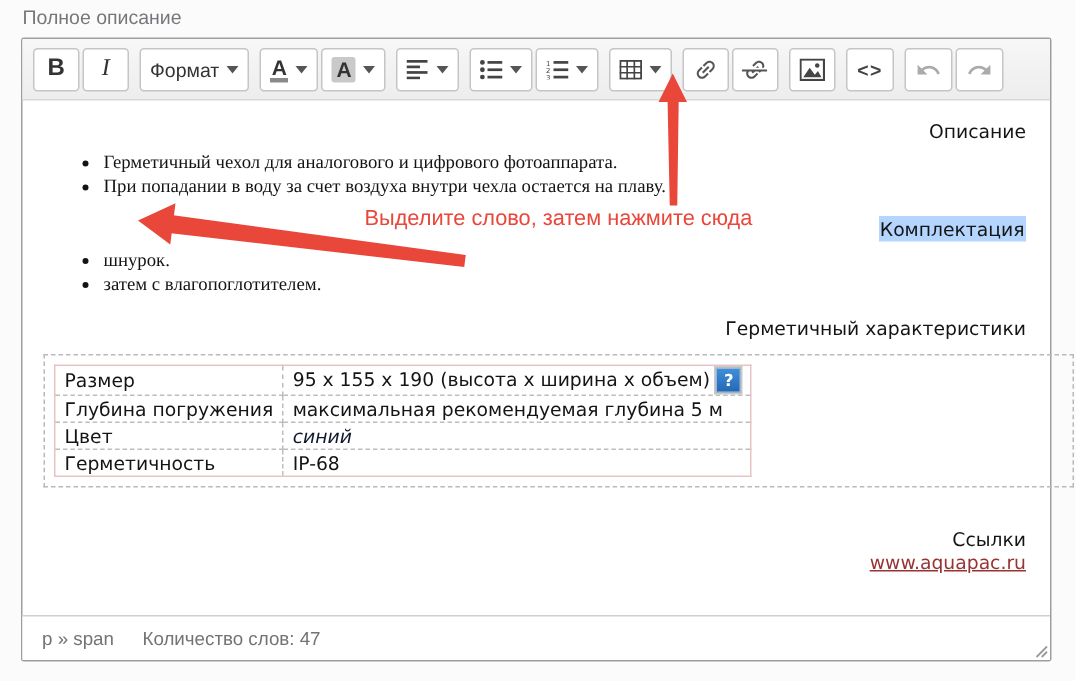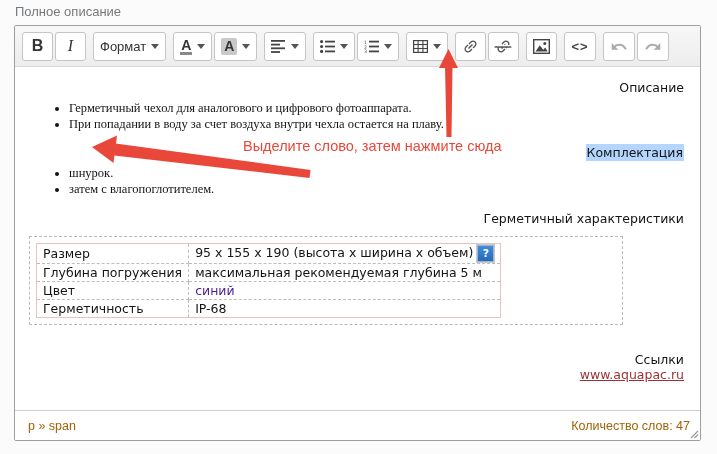--- a/index.html
+++ b/index.html
@@ -65,61 +65,61 @@
     cursor:text;
   }
   .para { margin:0 0 6px 0;text-align:right; }
   .content ul { margin:6px 0 10px 0; padding-left:38px; }
   .content li { margin:0 0 1px 0;font-family:Liberation Serif, serif; }
   .kit-line { margin:13px 0 0 0; }
   .selection { background:#b4d5fe; padding:1px 1px; }
   .specs-label { margin:14px 0 0 0; }
   .table-wrap {
     margin:10px 0 0 -2px;
-    width:594px;
+    width:687px;
     border:1px dashed #b9b9b9;
     padding:6px 6px;
   }
   table.specs {
     border-collapse:collapse;
     border:1px solid #e9c3c3;
     width:404px;
     font-size:12.5px;
     background:#fff;
   }
   table.specs td {
     border:1px dashed #bdbdbd;
     padding:1px 6px;
     vertical-align:middle;
     white-space:nowrap;
   }
   table.specs td.c1 { width:130px; }
-  .val-blue { color:#4c1d95; }
+  .val-blue { color:#0f172a;font-style:italic; }
   .help-btn {
     display:inline-block; vertical-align:middle;
     width:17px; height:17px; margin-left:4px;
     background:linear-gradient(#3f8edb,#2569b5);
     border:1px solid #9db6cf;
     outline:1px solid #c9c9c9;
     color:#fff; font-size:11px; font-weight:bold;
     text-align:center; line-height:16px;
     cursor:pointer;
   }
   .links-label { margin:27px 0 0 0; }
   .url-link { color:#993333; text-decoration:underline; cursor:pointer; }
   
   .statusbar {
     position:absolute; left:0; bottom:0;
     width:100%; height:30px;
     border-top:1px solid #cfcfcf;
     background:#fff;
-    display:flex; align-items:center; justify-content:space-between;
+    display:flex; align-items:center; 
     padding:0 10px 0 13px;
     font-family:"Liberation Sans", sans-serif;
-    font-size:12.5px; color:#a16207;
+    font-size:12.5px; color:#737373;gap:19px;
   }
   .resize-grip {
     position:absolute; right:1px; bottom:1px;
     width:11px; height:11px; cursor:nwse-resize;
   }
   
   .overlay {
     position:absolute; left:0; top:0; width:717px; height:454px;
     pointer-events:none; z-index:50;
   }

